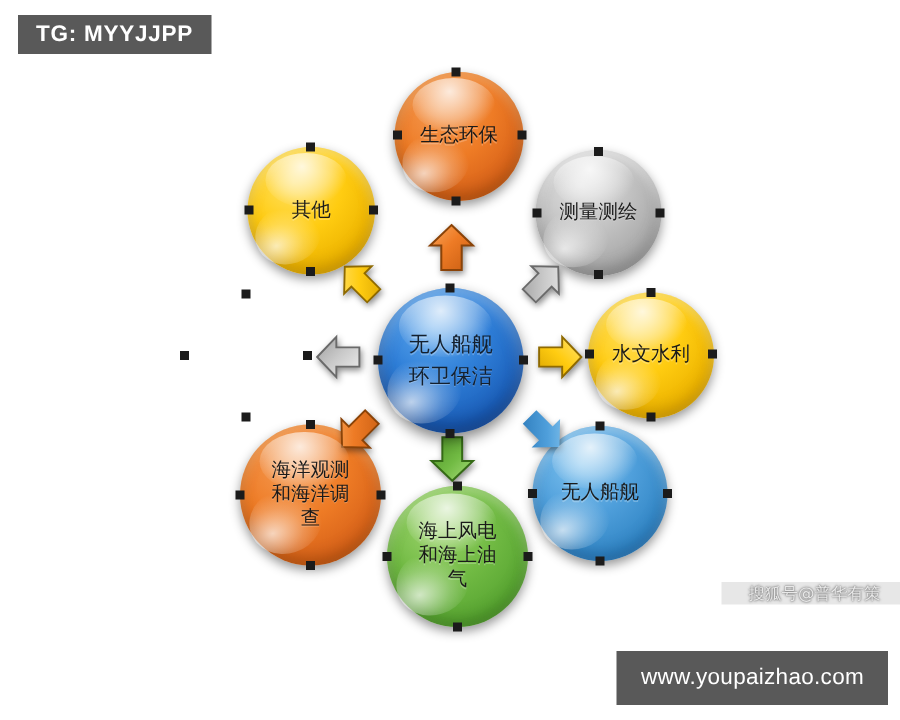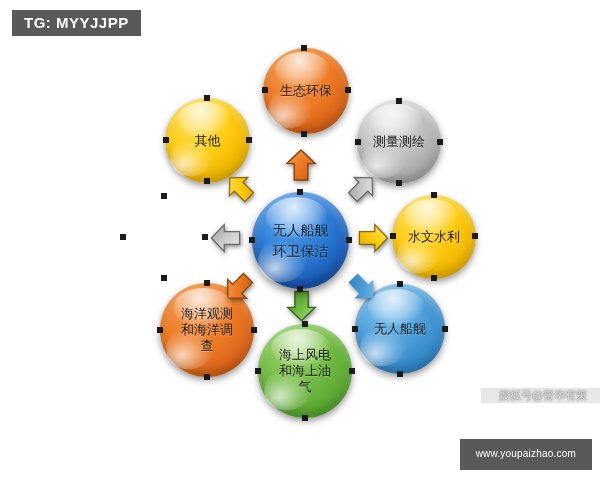--- a/index.html
+++ b/index.html
@@ -37,21 +37,21 @@
     padding: 5px 12px 6px 12px;
     line-height: 1;
     white-space: nowrap;
   }
   .url-bar {
     position: absolute;
     right: 8px;
     bottom: 10px;
     background: #595959;
     color: #ffffff;
-    font-size: 10px;
+    font-size: 15px;
     padding: 10px 16px 11px 16px;
     line-height: 1;
     white-space: nowrap;
     letter-spacing: 0.2px;
   }
   .sohu-watermark {
     position: absolute;
     left: 481px;
     top: 388px;
     font-size: 11px;

